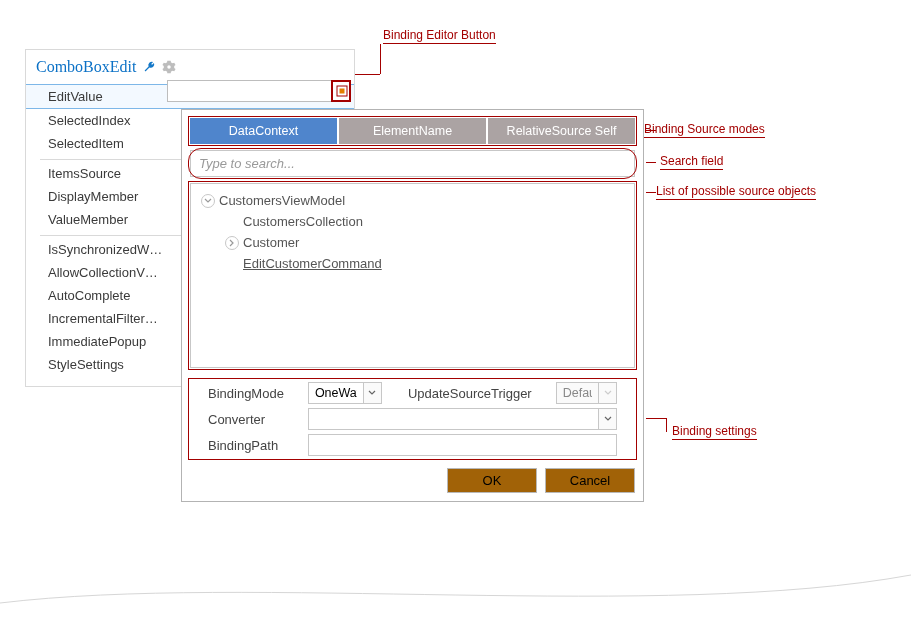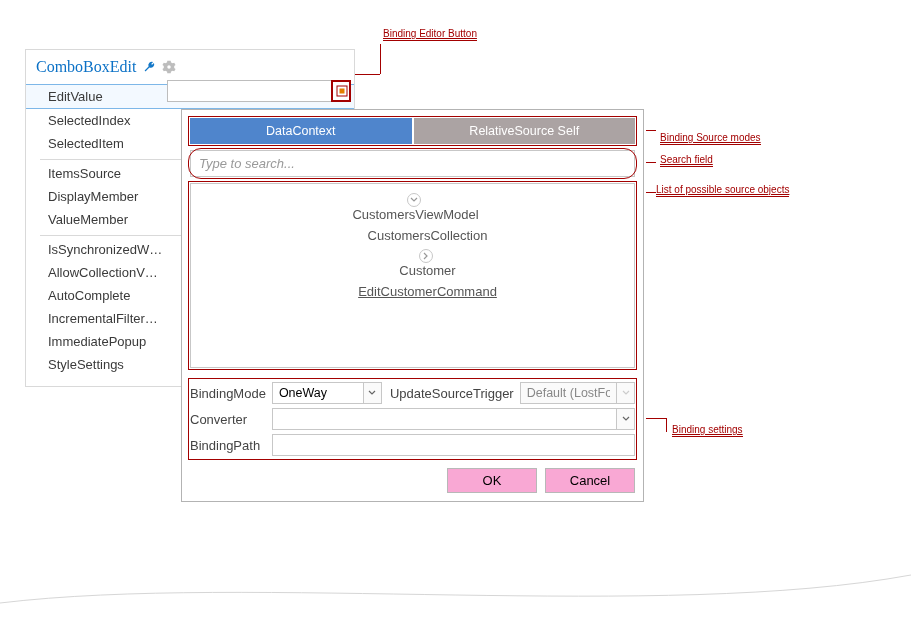--- a/index.html
+++ b/index.html
@@ -34,22 +34,22 @@
   .binding-btn {
     width: 18px; border-left: 1px solid #bdbdbd; display: flex; align-items: center; justify-content: center;
     cursor: pointer; outline: 2px solid #a30000; outline-offset: -1px;
   }
   .binding-btn svg { width: 12px; height: 12px; }
 
   
   .ann-line { position: absolute; background: #a30000; height: 1px; }
   .ann-vert { position: absolute; background: #a30000; width: 1px; }
   .ann-label {
-    position: absolute; color: #a30000; font-size: 10px;
-    border-bottom: 1px solid #a30000; white-space: nowrap; padding-bottom: 1px; text-decoration: underline;
+    position: absolute; color: #a30000; font-size: 12px;
+    border-bottom: 1px solid #a30000; white-space: nowrap; padding-bottom: 1px;
   }
 
   
   .popup {
     position: absolute; left: 181px; top: 109px; width: 463px;
     border: 1px solid #b3b3b3; background: #fff; padding: 8px;
   }
 
   .tabs {
     display: flex; gap: 2px; margin-bottom: 6px;
@@ -65,48 +65,48 @@
   .search {
     width: 100%; border: 1px solid #c7c7c7; padding: 5px 8px; font-size: 13px;
     font-style: italic; color: #888; outline: none; background: #fff;
   }
   .search::placeholder { font-style: italic; color: #999; }
 
   .tree-wrap {
     border: 1px solid #c7c7c7; height: 185px; outline: 1px solid #a30000; outline-offset: 1px;
     padding: 6px 4px; font-size: 13px; color: #555; margin-bottom: 12px; overflow: auto;
   }
-  .tree-row { display: flex; align-items: center; padding: 3px 0; cursor: default; flex-direction: column; }
+  .tree-row { display: flex; align-items: center; padding: 3px 0; cursor: default; }
   .tree-exp {
     width: 14px; height: 14px; margin-right: 4px; display: inline-flex;
     align-items: center; justify-content: center; border: 1px solid #c7c7c7; border-radius: 7px;
     font-size: 9px; color: #999; flex-shrink: 0;
   }
 
   .settings {
     outline: 1px solid #a30000; outline-offset: 1px; font-size: 13px; color: #444;
   }
   .settings table { width: 100%; border-collapse: collapse; }
-  .settings td { padding: 2px 0; vertical-align: middle; margin-top: 8px; }
+  .settings td { padding: 2px 18px; vertical-align: middle; margin-top: 8px; }
   .settings .lbl { white-space: nowrap; padding-right: 6px; }
   .settings input[type=text], .settings .combo, .settings .ro {
     border: 1px solid #c7c7c7; font-size: 12.5px; padding: 3px 6px; width: 100%;
   }
   .combo-wrap { display: flex; }
   .combo-wrap .combo { flex: 1; }
   .combo-btn {
     width: 18px; border: 1px solid #c7c7c7; border-left: none;
     display: flex; align-items: center; justify-content: center; cursor: pointer; background: #fafafa;
   }
   .combo-btn.disabled { color: #bbb; cursor: default; }
   .ro { color: #888; background: #fafafa; }
 
   .dlg-buttons { display: flex; justify-content: flex-end; gap: 8px; margin-top: 10px; }
   .dlg-btn {
-    border: 1px solid #b8b8b8; background: #f9a8d4; padding: 4px 0; width: 90px;
+    border: 1px solid #b8b8b8; background: #a16207; padding: 4px 0; width: 90px;
     text-align: center; font-size: 13px; cursor: pointer;
   }
 
   
   .curl {
     position: absolute; left: 0; right: 0; bottom: 0; height: 60px; pointer-events: none;
   }
 </style>
 </head>
 <body>
@@ -155,20 +155,21 @@
         <rect x="1" y="1" width="10" height="10" fill="none" stroke="#a30000" stroke-width="1"></rect>
         <rect x="3.5" y="3.5" width="5" height="5" fill="#e37f00"></rect>
       </svg>
   </div>
 </div>
 
 <div class="popup">
 
   <div class="tabs" id="tabs">
       <div class="tab active">DataContext</div>
+      <div class="tab">ElementName</div>
       <div class="tab">RelativeSource Self</div>
     </div>
 
   <div class="search-wrap">
     <input class="search" type="text" placeholder="Type to search..." style="">
   </div>
 
   <div class="tree-wrap" id="tree">
       <div class="tree-row" style="padding-left: 6px;">
         <span class="tree-exp">
@@ -246,21 +247,21 @@
       </table>
   </div>
 
   <div class="dlg-buttons">
     <div class="dlg-btn">OK</div>
     <div class="dlg-btn">Cancel</div>
   </div>
 </div>
 
 <div class="ann-line" style="left:646px; top:130px; width:10px;"></div>
-<div class="ann-label" style="left:660px; top:122px;margin-top:10px;">Binding Source modes</div>
+<div class="ann-label" style="left:644px; top:122px;">Binding Source modes</div>
 
 <div class="ann-line" style="left:646px; top:162px; width:10px;"></div>
 <div class="ann-label" style="left:660px; top:154px;">Search field</div>
 
 <div class="ann-line" style="left:646px; top:192px; width:10px;"></div>
 <div class="ann-label" style="left:656px; top:184px;">List of possible source objects</div>
 
 <div class="ann-line" style="left:646px; top:418px; width:20px;"></div>
 <div class="ann-vert" style="left:666px; top:418px; height:14px;"></div>
 <div class="ann-label" style="left:672px; top:424px;">Binding settings</div>

